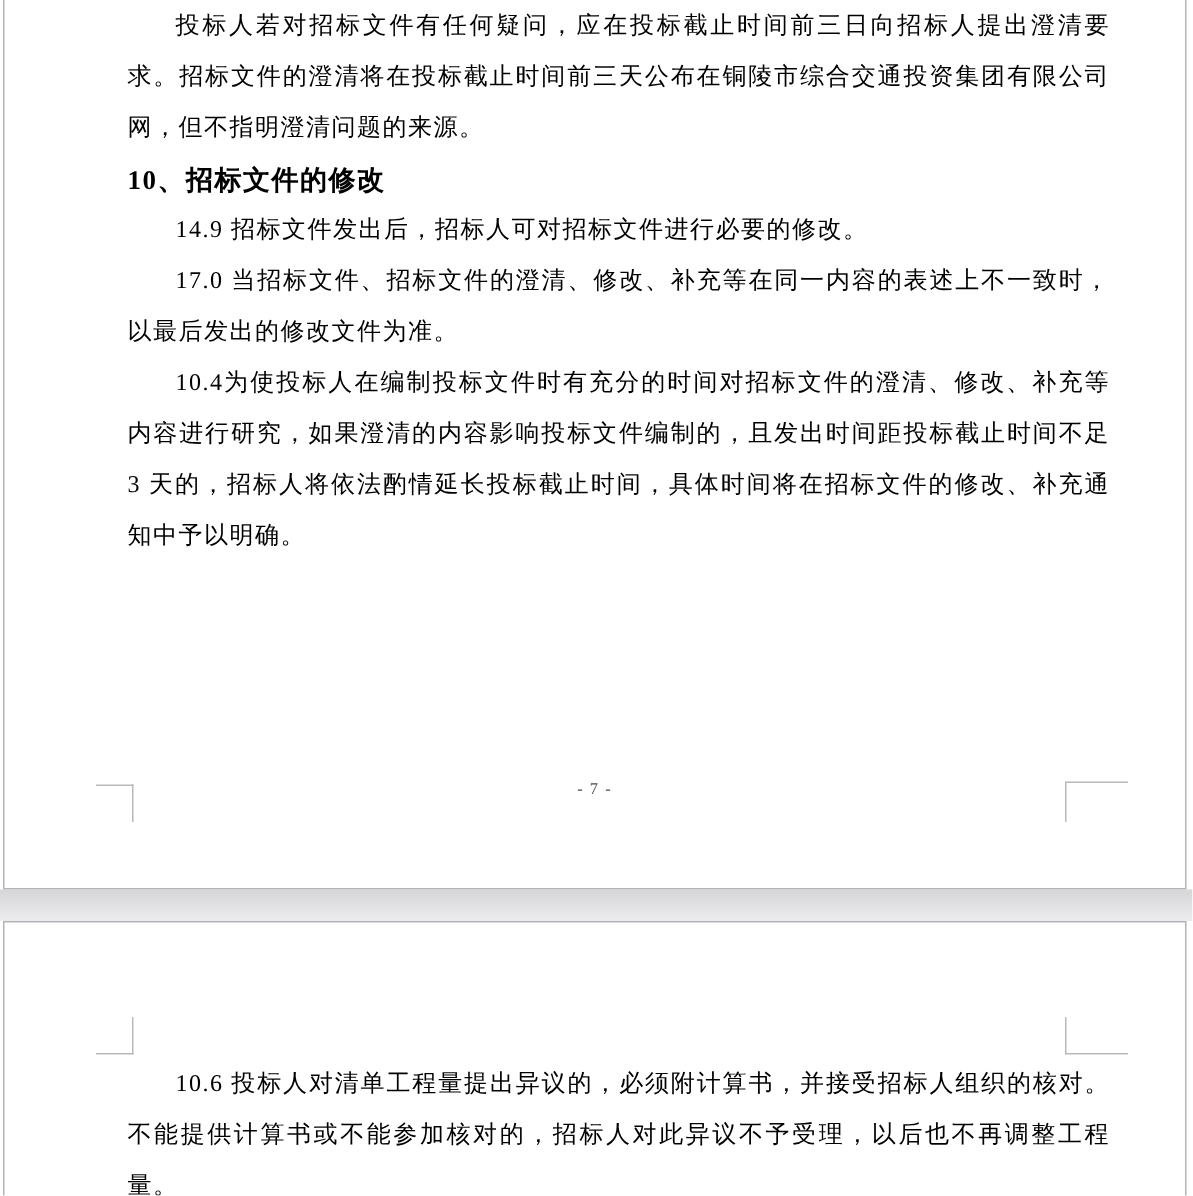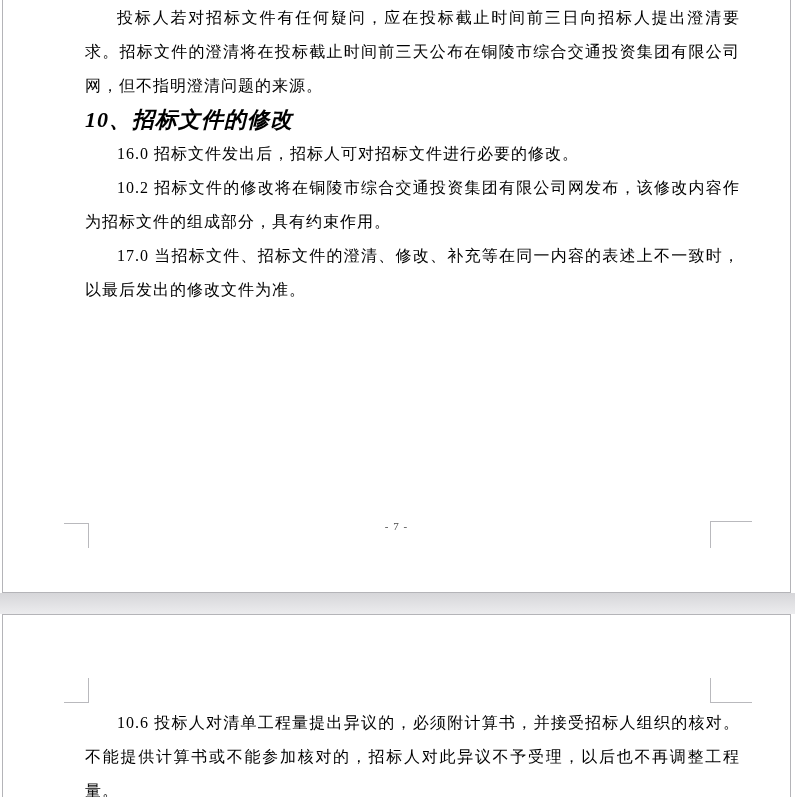--- a/index.html
+++ b/index.html
@@ -44,26 +44,25 @@
     text-align: justify;
     letter-spacing: 1px;
   }
   .page-2 .content { padding-top: 91px; }
   .content p {
     margin: 0;
     text-indent: 2em;
   }
   .section-heading {
     margin: 0;
-    font-size: 22px;
+    font-size: 18px;
     font-weight: bold;
     line-height: 34px;
     text-indent: 0;
     letter-spacing: 1px;
-    font-style: italic;
   }
   .page-footer {
     position: absolute;
     top: 531px;
     left: 0;
     right: 0;
     text-align: center;
     font-size: 11px;
     color: #4a4a4a;
     letter-spacing: 1px;
@@ -94,23 +93,23 @@
 <body>
 
 <div class="canvas">
 
   <div class="page-gap"></div>
 
   <div class="page page-1">
     <div class="content">
       <p>投标人若对招标文件有任何疑问，应在投标截止时间前三日向招标人提出澄清要求。招标文件的澄清将在投标截止时间前三天公布在铜陵市综合交通投资集团有限公司网，但不指明澄清问题的来源。</p>
       <h3 class="section-heading">10、招标文件的修改</h3>
-      <p>16.0 招标文件发出后，招标人可对招标文件进行必要的修改。</p>
-      <p>10.2 招标文件的修改将在铜陵市综合交通投资集团有限公司网发布，该修改内容作为招标文件的组成部分，具有约束作用。</p>
+      <p>14.9 招标文件发出后，招标人可对招标文件进行必要的修改。</p>
       <p>17.0 当招标文件、招标文件的澄清、修改、补充等在同一内容的表述上不一致时，以最后发出的修改文件为准。</p>
+      <p>10.4为使投标人在编制投标文件时有充分的时间对招标文件的澄清、修改、补充等内容进行研究，如果澄清的内容影响投标文件编制的，且发出时间距投标截止时间不足 3 天的，招标人将依法酌情延长投标截止时间，具体时间将在招标文件的修改、补充通知中予以明确。</p>
     </div>
     <div class="mark mark-bottom-left"></div>
     <div class="mark mark-bottom-right"></div>
     <div class="page-footer">- 7 -</div>
   </div>
 
   <div class="page page-2">
     <div class="mark mark-top-left"></div>
     <div class="mark mark-top-right"></div>
     <div class="content">

